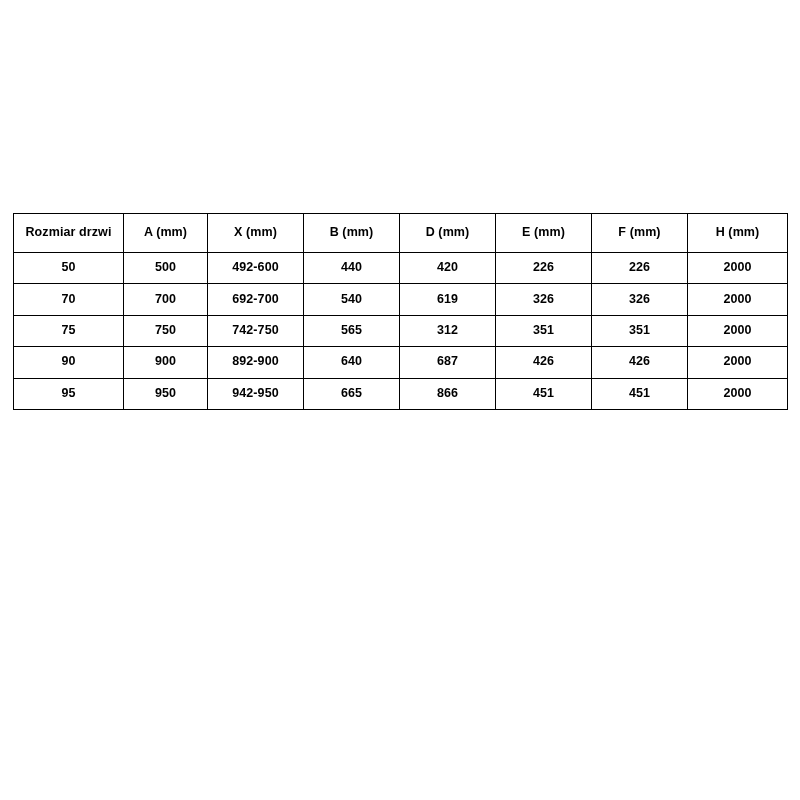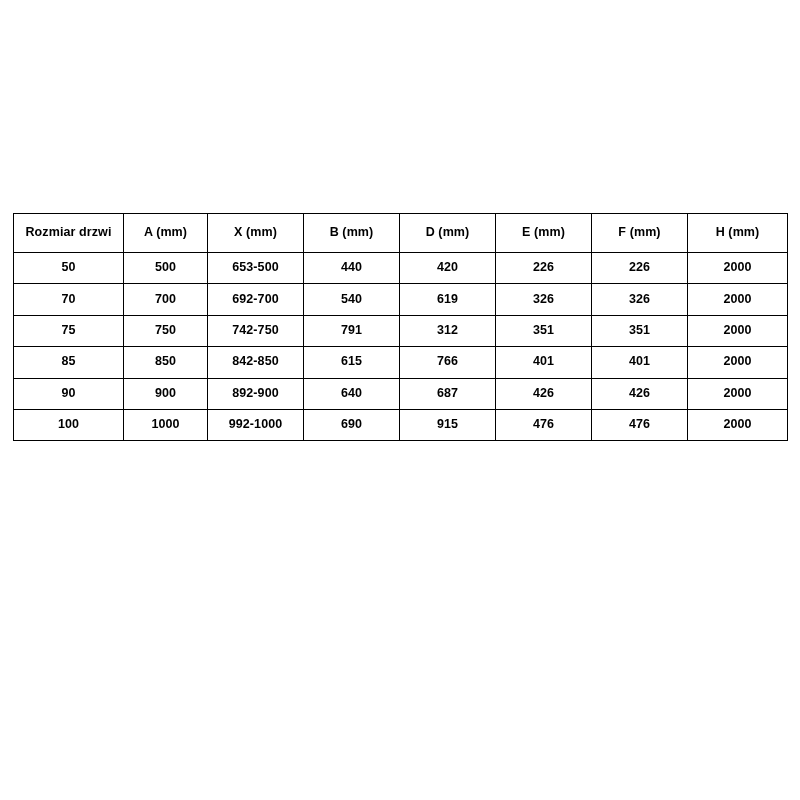--- a/index.html
+++ b/index.html
@@ -80,73 +80,63 @@
           <th>D (mm)</th>
           <th>E (mm)</th>
           <th>F (mm)</th>
           <th>H (mm)</th>
         </tr>
       </thead>
       <tbody>
         <tr>
           <td>50</td>
           <td>500</td>
-          <td>653-500</td>
+          <td>492-600</td>
           <td>440</td>
           <td>420</td>
           <td>226</td>
           <td>226</td>
           <td>2000</td>
         </tr>
         <tr>
           <td>70</td>
           <td>700</td>
           <td>692-700</td>
           <td>540</td>
           <td>619</td>
           <td>326</td>
           <td>326</td>
           <td>2000</td>
         </tr>
         <tr>
           <td>75</td>
           <td>750</td>
           <td>742-750</td>
-          <td>791</td>
+          <td>565</td>
           <td>312</td>
           <td>351</td>
           <td>351</td>
-          <td>2000</td>
-        </tr>
-        <tr>
-          <td>85</td>
-          <td>850</td>
-          <td>842-850</td>
-          <td>615</td>
-          <td>766</td>
-          <td>401</td>
-          <td>401</td>
           <td>2000</td>
         </tr>
         <tr>
           <td>90</td>
           <td>900</td>
           <td>892-900</td>
           <td>640</td>
           <td>687</td>
           <td>426</td>
           <td>426</td>
           <td>2000</td>
         </tr>
         <tr>
-          <td>100</td>
-          <td>1000</td>
-          <td>992-1000</td>
-          <td>690</td>
-          <td>915</td>
-          <td>476</td>
-          <td>476</td>
+          <td>95</td>
+          <td>950</td>
+          <td>942-950</td>
+          <td>665</td>
+          <td>866</td>
+          <td>451</td>
+          <td>451</td>
           <td>2000</td>
         </tr>
       </tbody>
     </table>
   </div>
 </div>
 
 </body></html>

